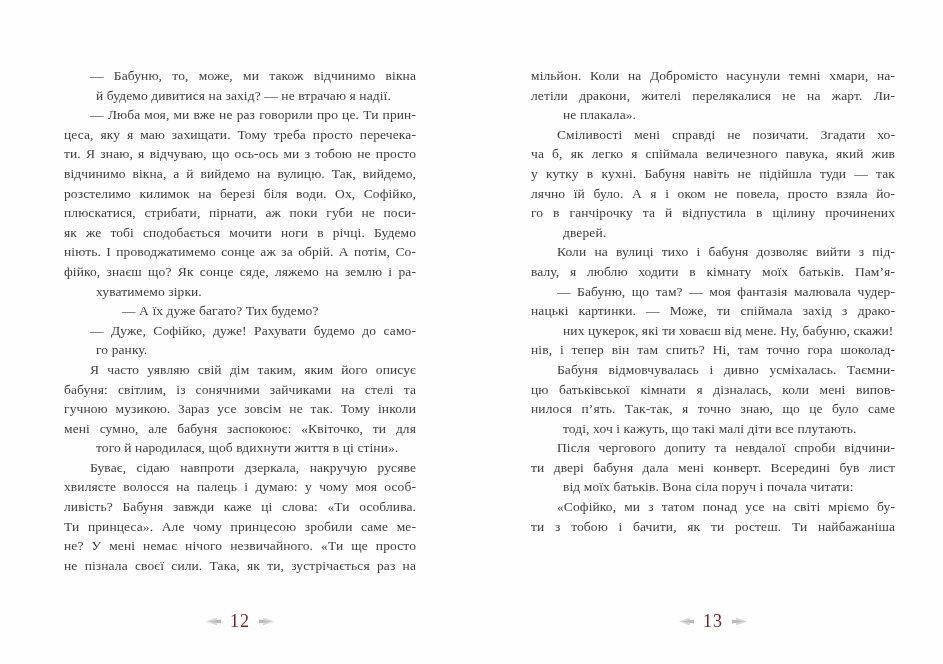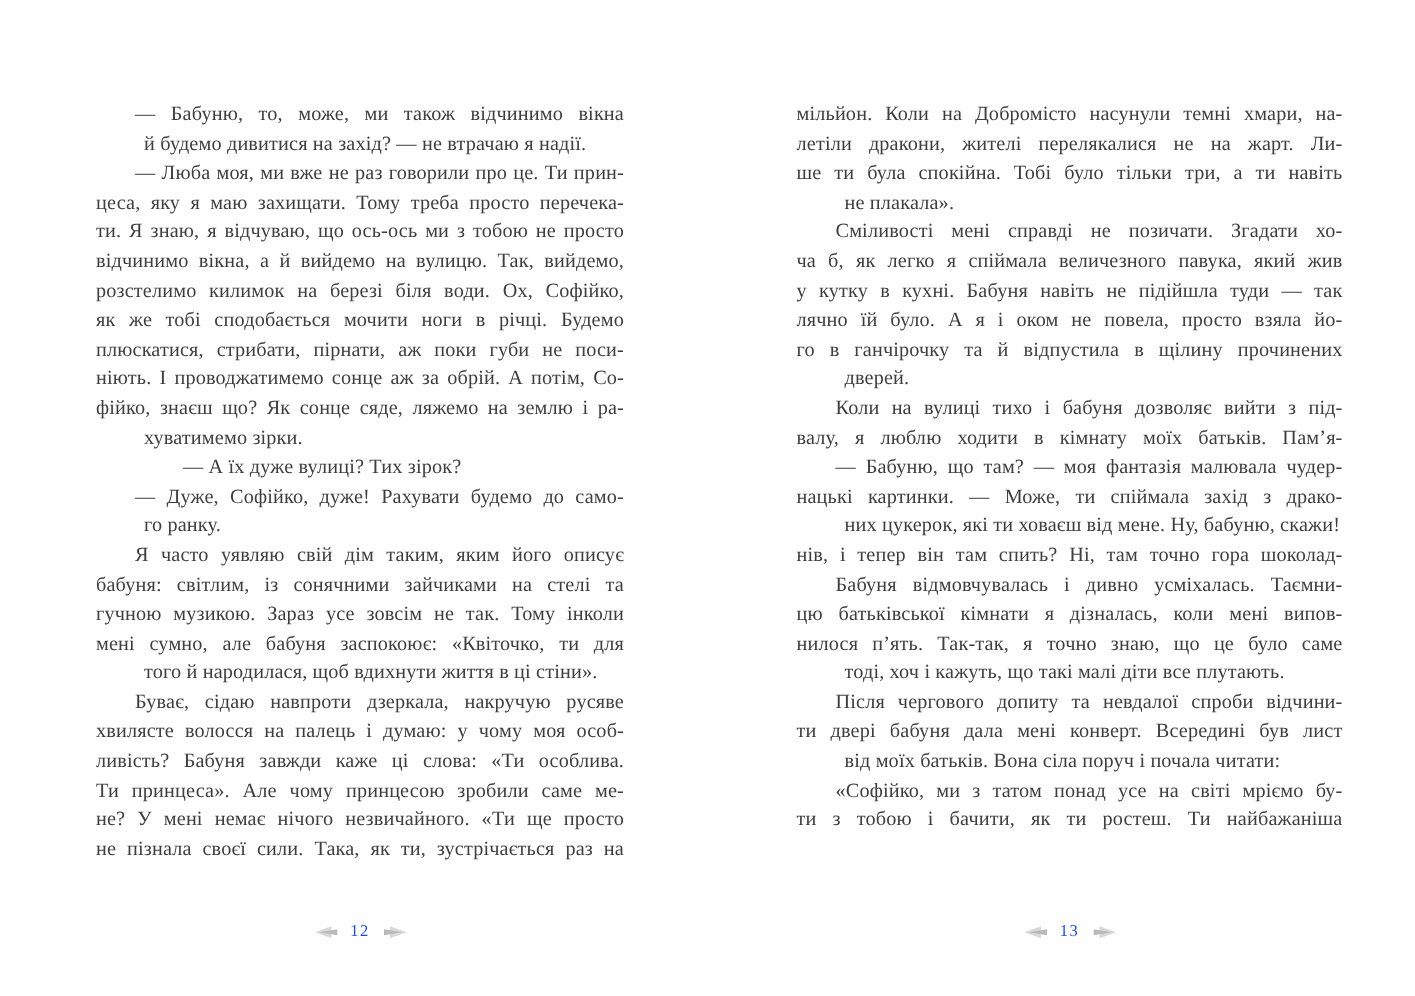--- a/index.html
+++ b/index.html
@@ -37,47 +37,47 @@
     top: 610px;
     left: 0;
     right: 0;
     display: flex;
     align-items: center;
     justify-content: center;
     gap: 9px;
     height: 22px;
   }
   .folio-number {
-    font-size: 11px;
-    color: #1d4ed8;
+    font-size: 18px;
+    color: #7f1d1d;
     letter-spacing: 1px;
   }
   .ornament { display: inline-flex; align-items: center; }
   .ornament svg { display: block; }
 </style>
 </head>
 <body>
 
 <div class="spread">
 
   <div class="page page-left">
     <div class="text-block">
         <div class="line indent">— Бабуню, то, може, ми також відчинимо вікна</div>
         <div class="line para-end">й будемо дивитися на захід? — не втрачаю я надії.</div>
         <div class="line indent">— Люба моя, ми вже не раз говорили про це. Ти прин-</div>
         <div class="line">цеса, яку я маю захищати. Тому треба просто перечека-</div>
         <div class="line">ти. Я знаю, я відчуваю, що ось-ось ми з тобою не просто</div>
         <div class="line">відчинимо вікна, а й вийдемо на вулицю. Так, вийдемо,</div>
         <div class="line">розстелимо килимок на березі біля води. Ох, Софійко,</div>
+        <div class="line">плюскатися, стрибати, пірнати, аж поки губи не поси-</div>
         <div class="line">як же тобі сподобається мочити ноги в річці. Будемо</div>
-        <div class="line">плюскатися, стрибати, пірнати, аж поки губи не поси-</div>
         <div class="line">ніють. І проводжатимемо сонце аж за обрій. А потім, Со-</div>
         <div class="line">фійко, знаєш що? Як сонце сяде, ляжемо на землю і ра-</div>
         <div class="line para-end">хуватимемо зірки.</div>
-        <div class="line indent para-end">— А їх дуже вулиці? Тих зірок?</div>
+        <div class="line indent para-end">— А їх дуже багато? Тих будемо?</div>
         <div class="line indent">— Дуже, Софійко, дуже! Рахувати будемо до само-</div>
         <div class="line para-end">го ранку.</div>
         <div class="line indent">Я часто уявляю свій дім таким, яким його описує</div>
         <div class="line">бабуня: світлим, із сонячними зайчиками на стелі та</div>
         <div class="line">гучною музикою. Зараз усе зовсім не так. Тому інколи</div>
         <div class="line">мені сумно, але бабуня заспокоює: «Квіточко, ти для</div>
         <div class="line para-end">того й народилася, щоб вдихнути життя в ці стіни».</div>
         <div class="line indent">Буває, сідаю навпроти дзеркала, накручую русяве</div>
         <div class="line">хвилясте волосся на палець і думаю: у чому моя особ-</div>
         <div class="line">ливість? Бабуня завжди каже ці слова: «Ти особлива.</div>
@@ -99,21 +99,20 @@
           <polygon points="12,4.5 0,2.5 0,6.5" fill="#b9b9b9"></polygon>
         </svg>
       </span>
     </div>
   </div>
 
   <div class="page page-right">
     <div class="text-block">
         <div class="line">мільйон. Коли на Добромісто насунули темні хмари, на-</div>
         <div class="line">летіли дракони, жителі перелякалися не на жарт. Ли-</div>
-        <div class="line">ше ти була спокійна. Тобі було тільки три, а ти навіть</div>
         <div class="line para-end">не плакала».</div>
         <div class="line indent">Сміливості мені справді не позичати. Згадати хо-</div>
         <div class="line">ча б, як легко я спіймала величезного павука, який жив</div>
         <div class="line">у кутку в кухні. Бабуня навіть не підійшла туди — так</div>
         <div class="line">лячно їй було. А я і оком не повела, просто взяла йо-</div>
         <div class="line">го в ганчірочку та й відпустила в щілину прочинених</div>
         <div class="line para-end">дверей.</div>
         <div class="line indent">Коли на вулиці тихо і бабуня дозволяє вийти з під-</div>
         <div class="line">валу, я люблю ходити в кімнату моїх батьків. Пам’я-</div>
         <div class="line indent">— Бабуню, що там? — моя фантазія малювала чудер-</div>

